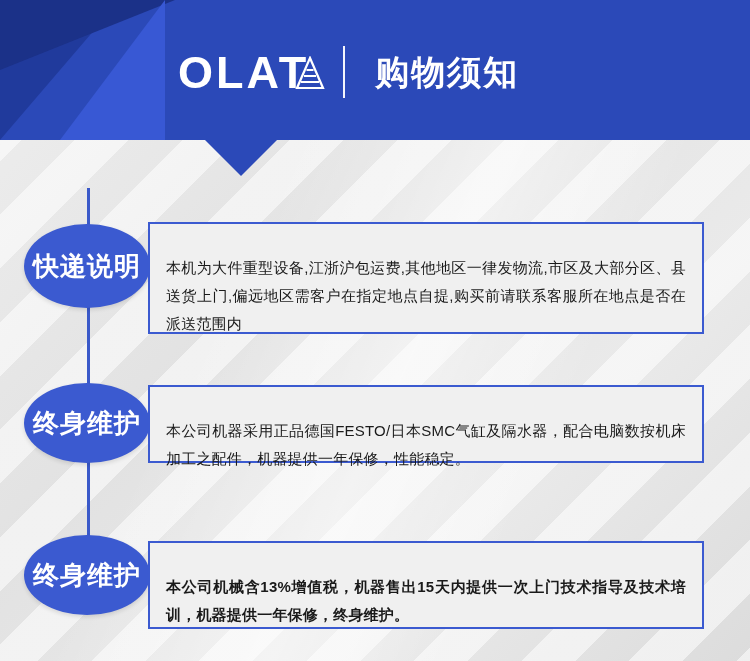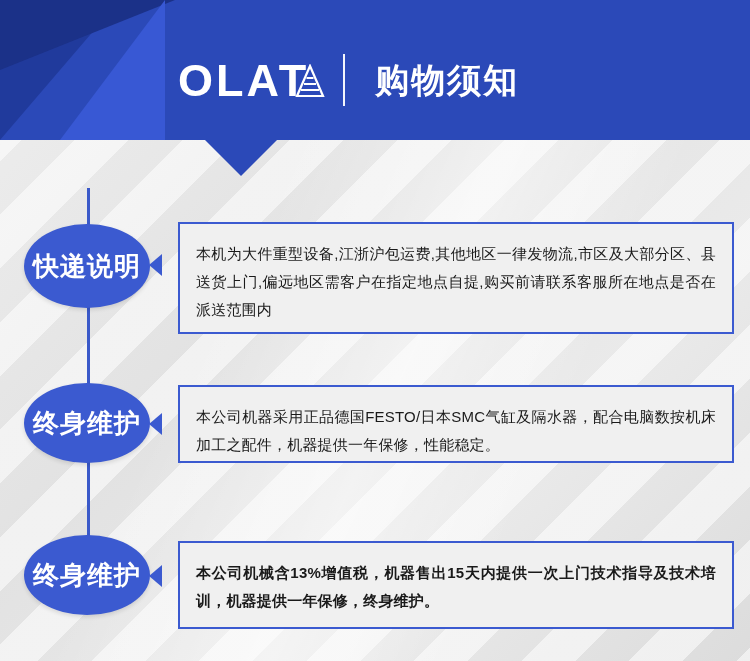--- a/index.html
+++ b/index.html
@@ -73,21 +73,21 @@
   .header-notch {
     position: absolute;
     left: 205px; top: 140px;
     width: 0; height: 0;
     border-top: 36px solid #2b49b8;
     border-left: 36px solid transparent;
     border-right: 36px solid transparent;
   }
   .logo-wrap {
     position: absolute;
-    left: 178px; top: 54px;
+    left: 178px; top: 46px;
     display: flex;
     align-items: center;
     gap: 4px;
   }
   .logo-text {
     color: #ffffff;
     font-size: 45px;
     font-weight: bold;
     letter-spacing: 3px;
     line-height: 1;
@@ -160,26 +160,26 @@
     left: 149px;
     top: 30px;
     width: 0; height: 0;
     border-top: 11px solid transparent;
     border-bottom: 11px solid transparent;
     border-right: 13px solid #3b5ad0;
   }
 
   .card {
     position: absolute;
-    left: 178px;
+    left: 148px;
     width: 556px;
     background: #f0f0f0;
     border: 2px solid #3b5ad0;
     box-sizing: border-box;
-    padding: 16px 16px 16px 16px;
+    padding: 30px 16px 16px 16px;
   }
   .card-text {
     color: #1a1a1a;
     font-size: 15px;
     line-height: 1.85;
     letter-spacing: 0.2px;
     text-align: justify;
   }
   .card-1 { top: -2px; height: 112px; }
   .card-2 { top: 2px;  height: 78px; }

